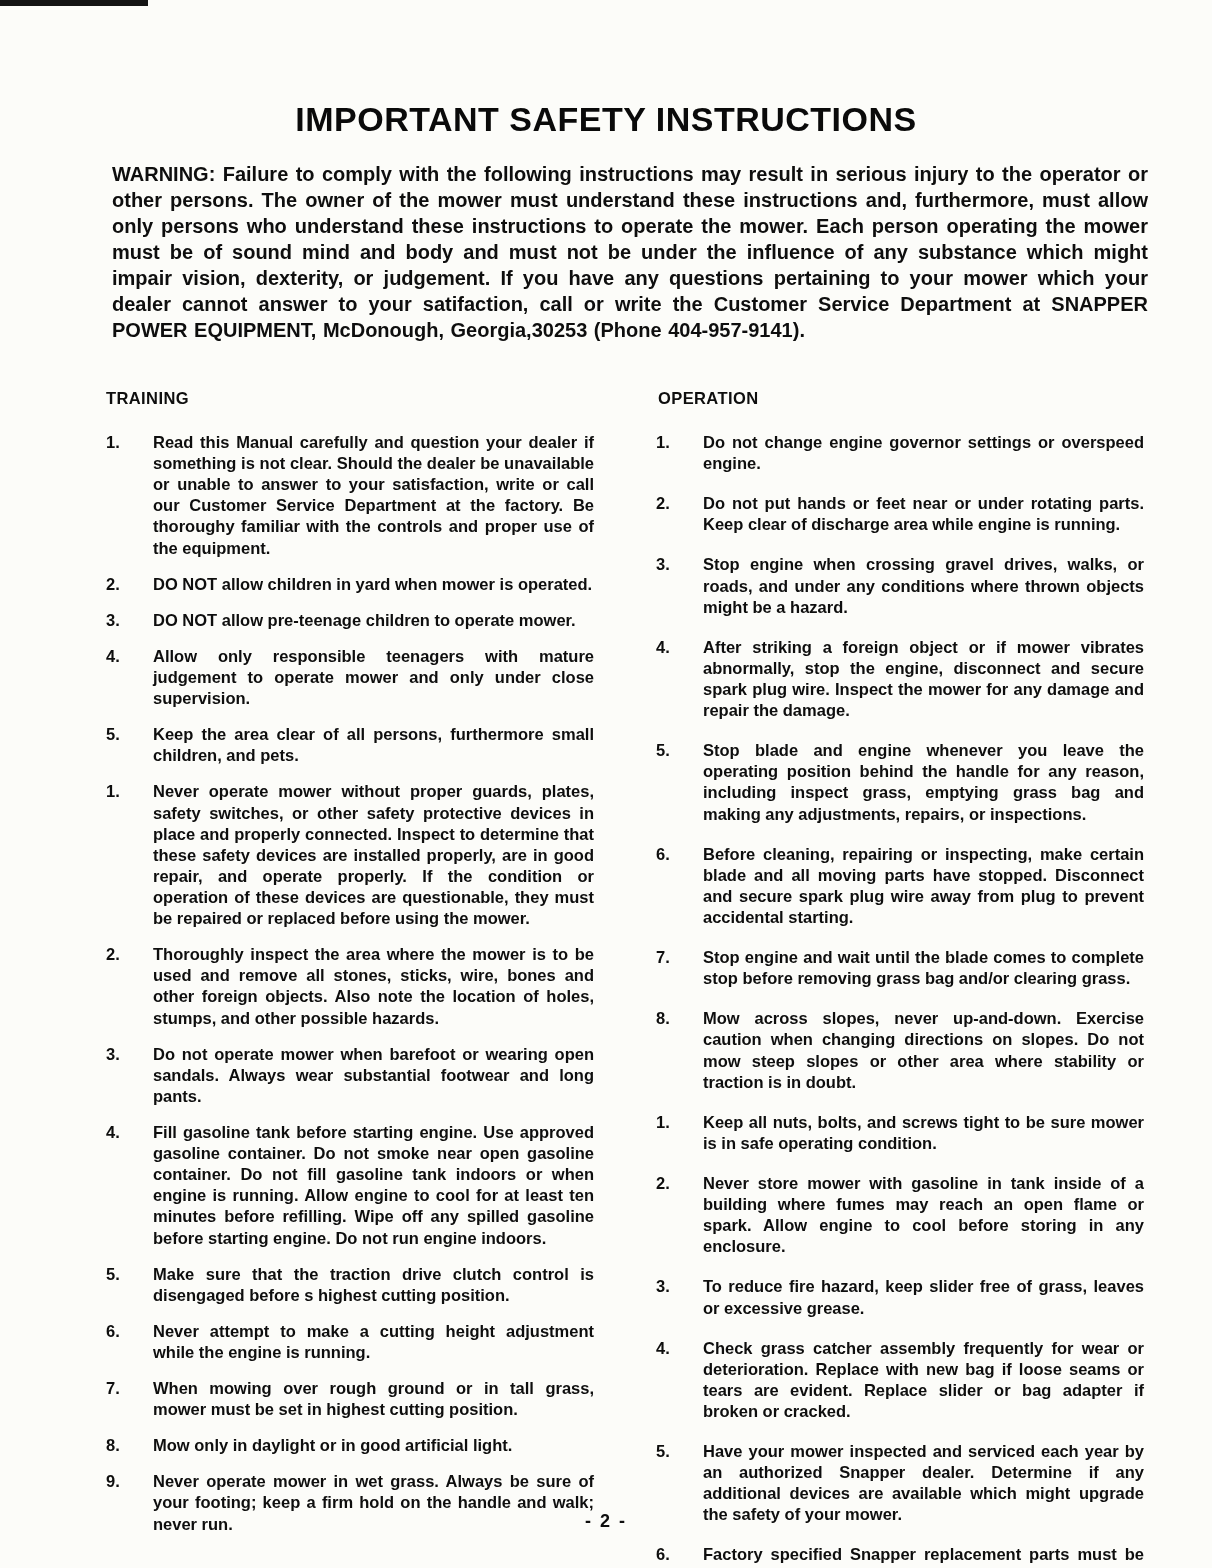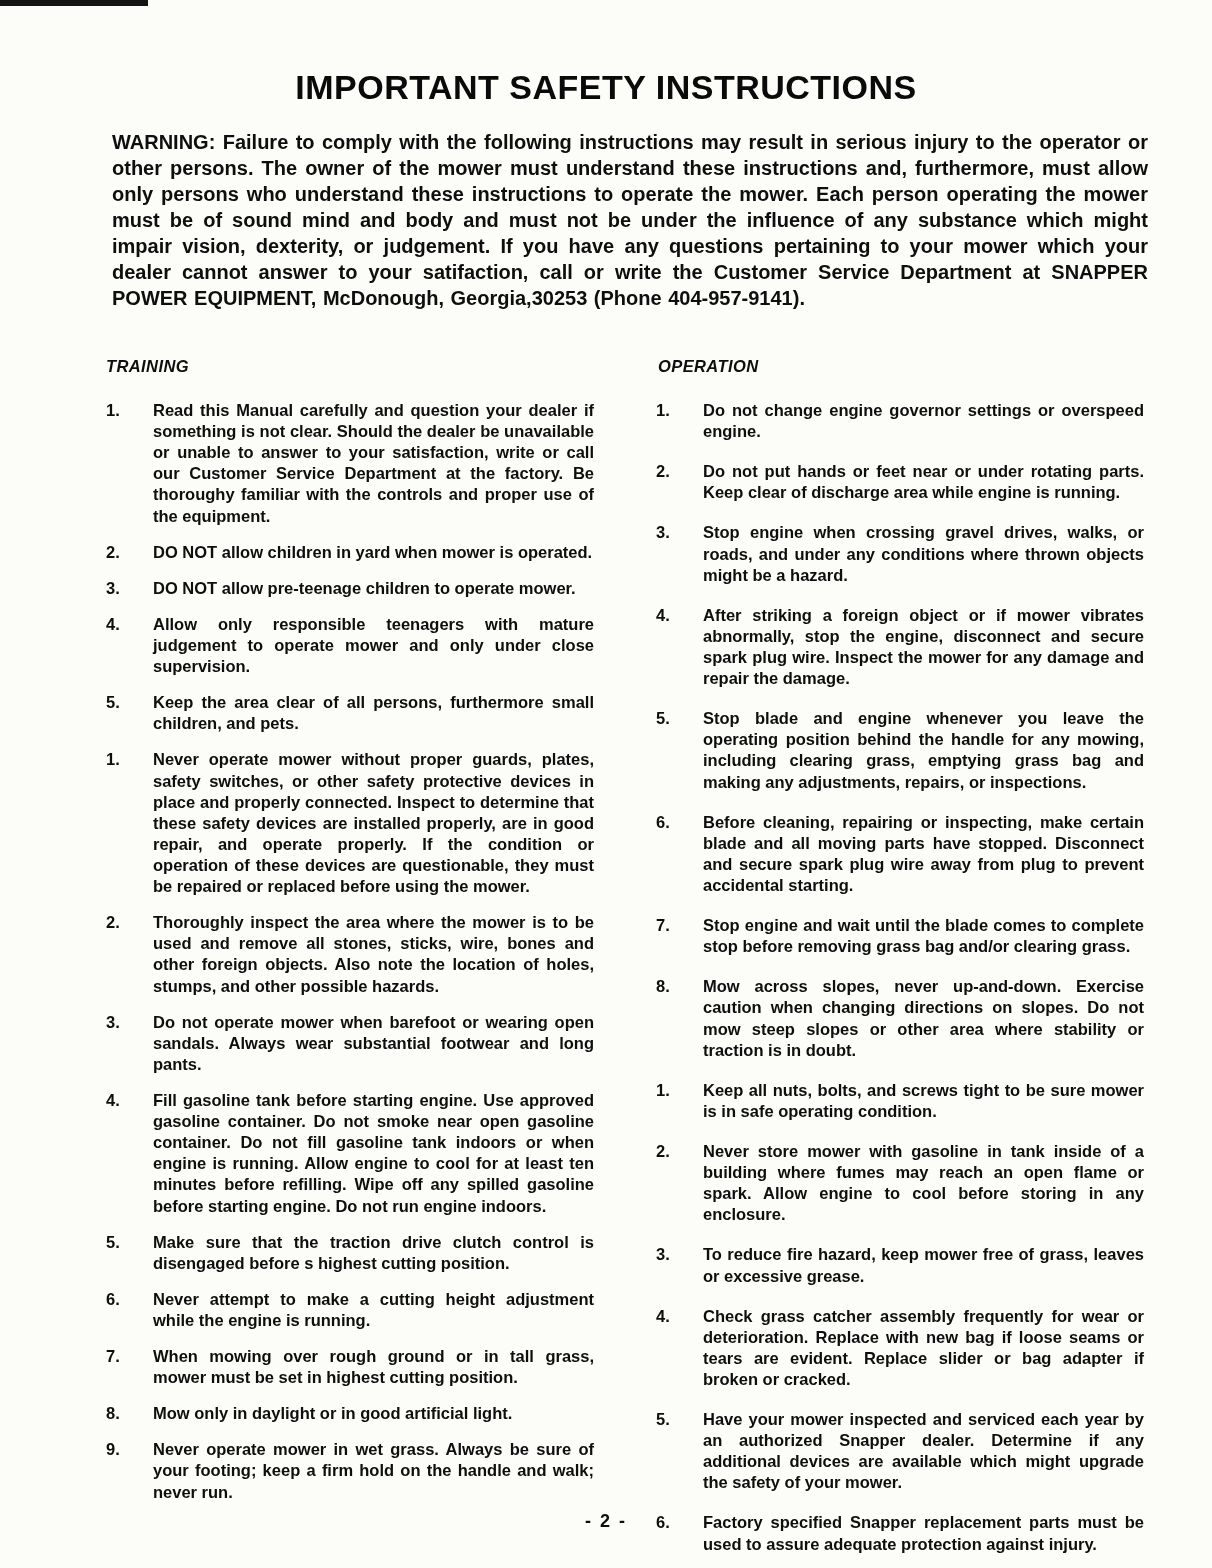--- a/index.html
+++ b/index.html
@@ -22,21 +22,21 @@
   .scan-artifact {
     position: absolute;
     top: 0;
     left: 0;
     width: 148px;
     height: 6px;
     background: #141414;
   }
   .title {
     margin: 0;
-    padding-top: 68px;
+    padding-top: 100px;
     text-align: center;
     font-size: 34px;
     letter-spacing: 0.5px;
     color: #0a0a0a;
   }
   .warning {
     margin: 22px 64px 0 112px;
     font-size: 20px;
     line-height: 1.3;
     text-align: justify;
@@ -51,21 +51,20 @@
     flex: 1 1 0;
     min-width: 0;
   }
   .heading {
     margin: 36px 0 24px 0;
     font-size: 16.5px;
     letter-spacing: 0.4px;
   }
   .heading:first-child {
     margin-top: 0;
-    font-style: italic;
   }
   .col-right .heading {
     margin-left: 2px;
   }
   .item {
     display: flex;
     margin-bottom: 15px;
     font-size: 16.5px;
     line-height: 1.28;
   }
@@ -184,21 +183,21 @@
         <div class="item">
           <span class="num">3.</span>
           <span class="txt">Stop engine when crossing gravel drives, walks, or roads, and under any conditions where thrown objects might be a hazard.</span>
         </div>
         <div class="item">
           <span class="num">4.</span>
           <span class="txt">After striking a foreign object or if mower vibrates abnormally, stop the engine, disconnect and secure spark plug wire. Inspect the mower for any damage and repair the damage.</span>
         </div>
         <div class="item">
           <span class="num">5.</span>
-          <span class="txt">Stop blade and engine whenever you leave the operating position behind the handle for any mowing, including clearing grass, emptying grass bag and making any adjustments, repairs, or inspections.</span>
+          <span class="txt">Stop blade and engine whenever you leave the operating position behind the handle for any reason, including inspect grass, emptying grass bag and making any adjustments, repairs, or inspections.</span>
         </div>
         <div class="item">
           <span class="num">6.</span>
           <span class="txt">Before cleaning, repairing or inspecting, make certain blade and all moving parts have stopped. Disconnect and secure spark plug wire away from plug to prevent accidental starting.</span>
         </div>
         <div class="item">
           <span class="num">7.</span>
           <span class="txt">Stop engine and wait until the blade comes to complete stop before removing grass bag and/or clearing grass.</span>
         </div>
         <div class="item">
@@ -211,21 +210,21 @@
         <div class="item">
           <span class="num">1.</span>
           <span class="txt">Keep all nuts, bolts, and screws tight to be sure mower is in safe operating condition.</span>
         </div>
         <div class="item">
           <span class="num">2.</span>
           <span class="txt">Never store mower with gasoline in tank inside of a building where fumes may reach an open flame or spark. Allow engine to cool before storing in any enclosure.</span>
         </div>
         <div class="item">
           <span class="num">3.</span>
-          <span class="txt">To reduce fire hazard, keep mower free of grass, leaves or excessive grease.</span>
+          <span class="txt">To reduce fire hazard, keep slider free of grass, leaves or excessive grease.</span>
         </div>
         <div class="item">
           <span class="num">4.</span>
           <span class="txt">Check grass catcher assembly frequently for wear or deterioration. Replace with new bag if loose seams or tears are evident. Replace slider or bag adapter if broken or cracked.</span>
         </div>
         <div class="item">
           <span class="num">5.</span>
           <span class="txt">Have your mower inspected and serviced each year by an authorized Snapper dealer. Determine if any additional devices are available which might upgrade the safety of your mower.</span>
         </div>
         <div class="item">

